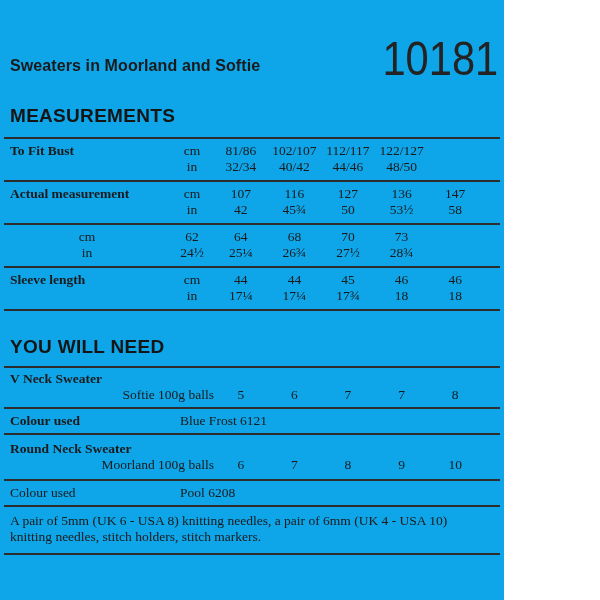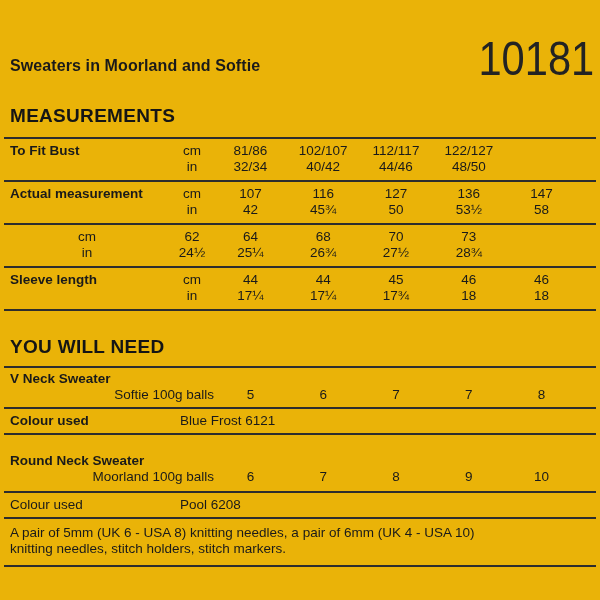--- a/index.html
+++ b/index.html
@@ -1,20 +1,20 @@
 <!DOCTYPE html>
 <html><head>
 <meta charset="utf-8">
 <style>
   html, body { margin: 0; padding: 0; background: #ffffff; }
   .page {
     position: relative;
-    width: 600px; height: 600px;
+    width: 504px; height: 600px;
     box-sizing: border-box;
-    background: #eab308;
+    background: #0ea5e9;
     color: #1a1a1a;
     font-family: "Liberation Sans", sans-serif;
     padding: 0 4px;
     overflow: hidden;
   }
   .header {
     display: flex; justify-content: space-between; align-items: flex-end;
     margin-top: 36px; padding: 0 2px 0 6px;
   }
   .title { font-weight: bold; font-size: 16px; margin-bottom: 5px; letter-spacing: 0.1px; }
@@ -24,36 +24,36 @@
     color: #232323;
   }
   .section-heading {
     font-weight: bold; font-size: 19px; letter-spacing: 0.3px;
     padding-left: 6px; color: #151515;
   }
   #measurements-heading { margin: 25px 0 10px 0; }
   #ywn-heading { margin: 25px 0 8px 0; }
 
   .rule-top { border-top: 2px solid #2d2d2d; }
-  .row { border-bottom: 2px solid #2d2d2d; font-size: 13.5px; line-height: 16px; }
+  .row { border-bottom: 2px solid #2d2d2d; font-size: 13.5px; line-height: 16px; font-family: Liberation Serif, serif; }
 
   
   .mrow {
     display: grid;
     grid-template-columns: 166px 44px repeat(5, 1fr);
     padding: 4px 18px 5px 0;
   }
   .mrow .mlabel { font-weight: bold; padding-left: 6px; }
   .stack2 { text-align: center; }
   .stack2 div { white-space: nowrap; }
 
   
   .yrow-balls { padding: 3px 18px 4px 0; }
   .ytitle { font-weight: bold; padding-left: 6px; }
-  .yrow-balls.tall { padding-top: 18px; padding-bottom: 6px; }
+  .yrow-balls.tall { padding-top: 6px; padding-bottom: 6px; }
   .balls-grid { display: grid; grid-template-columns: 210px repeat(5, 1fr); }
   .balls-grid .ylabel { padding-left: 6px; text-align: right; }
   .balls-grid .count { text-align: center; }
 
   .yrow-colour { display: grid; grid-template-columns: 170px 1fr; padding: 4px 0; }
   .yrow-colour .clabel { padding-left: 6px; }
   .yrow-colour .clabel.bold { font-weight: bold; }
   .yrow-colour .cvalue { padding-left: 6px; }
 
   .yrow-note { padding: 6px 6px 8px 6px; white-space: pre-line; }

